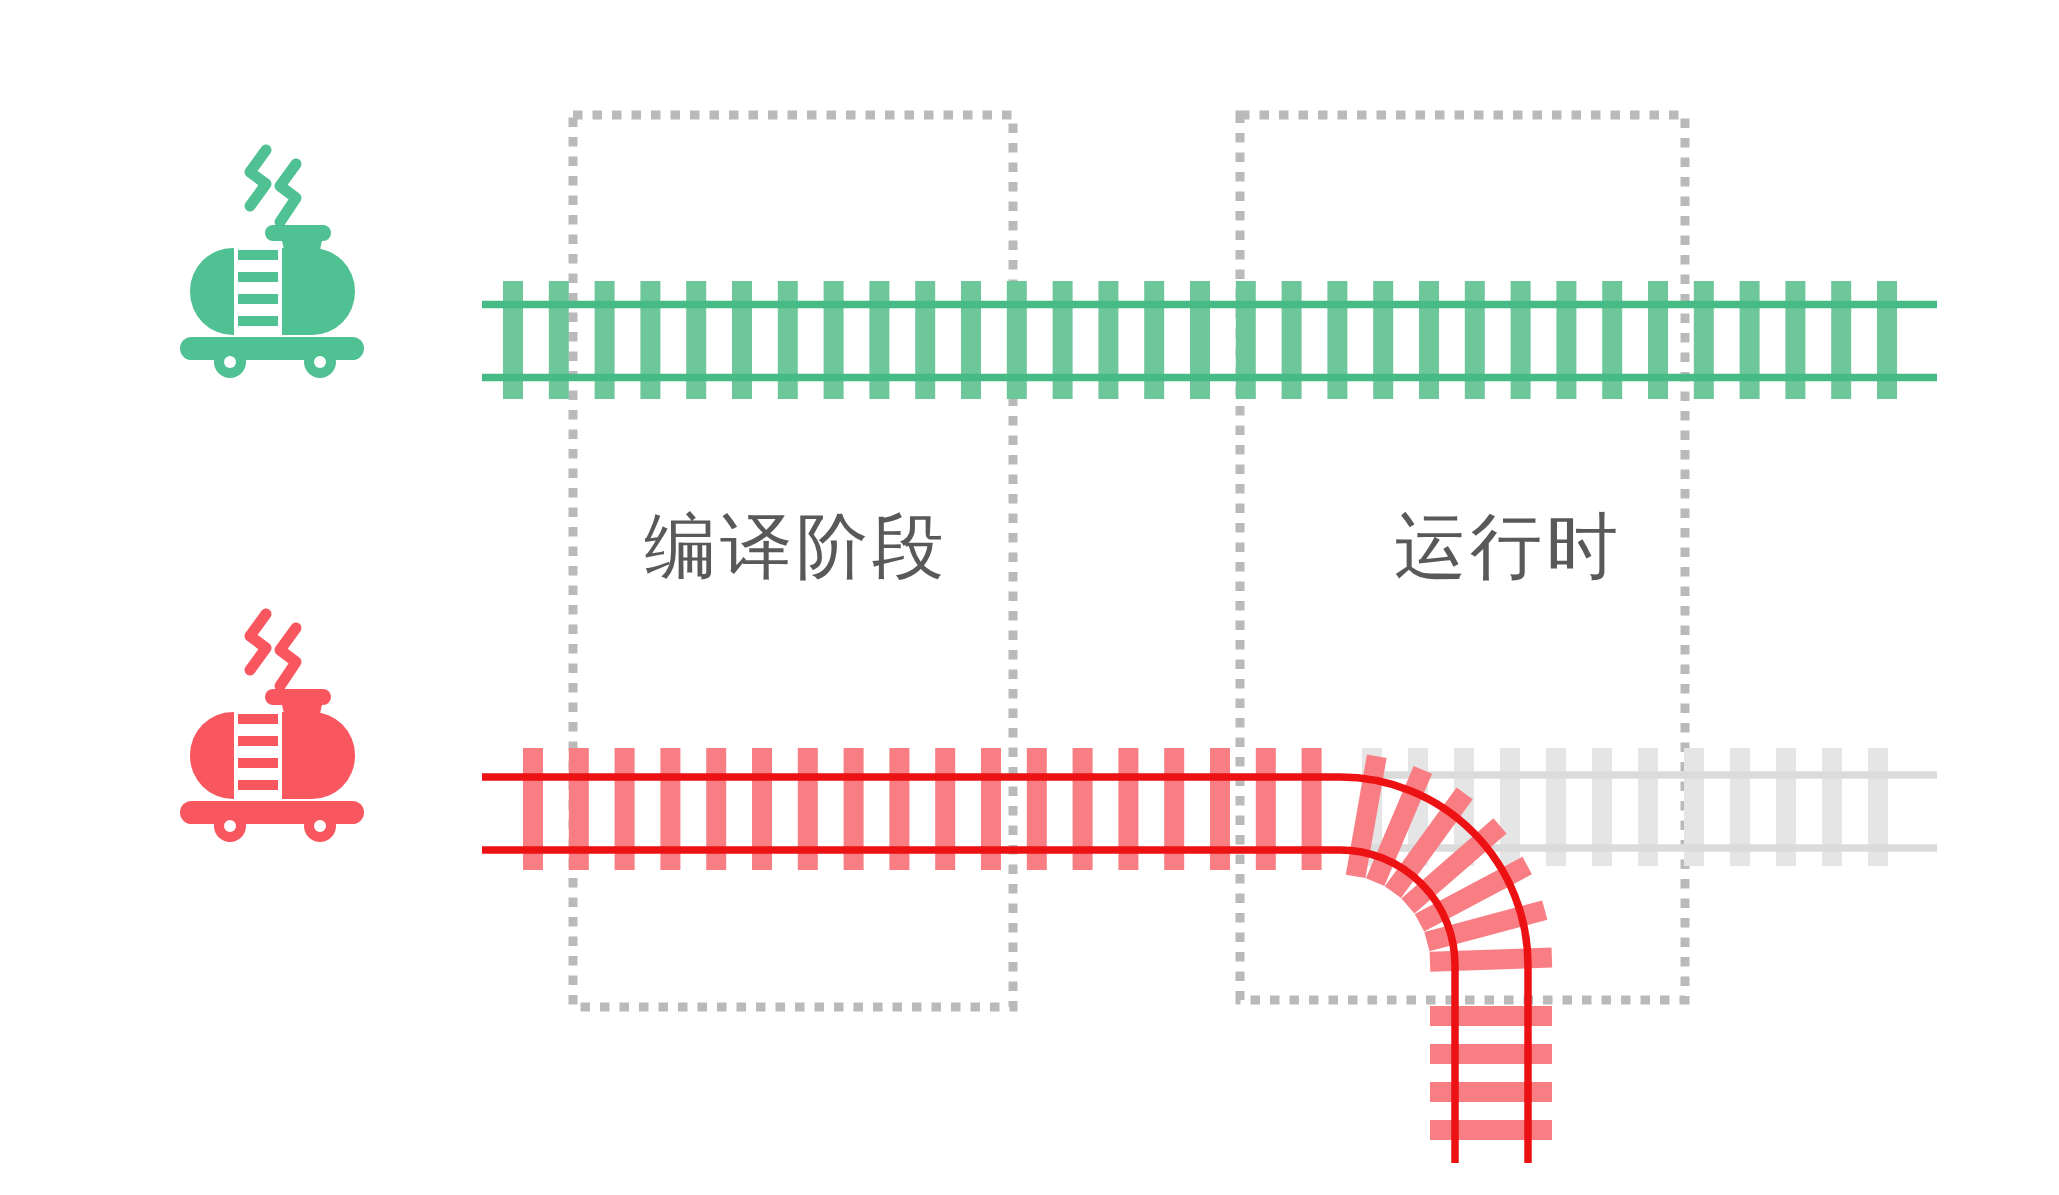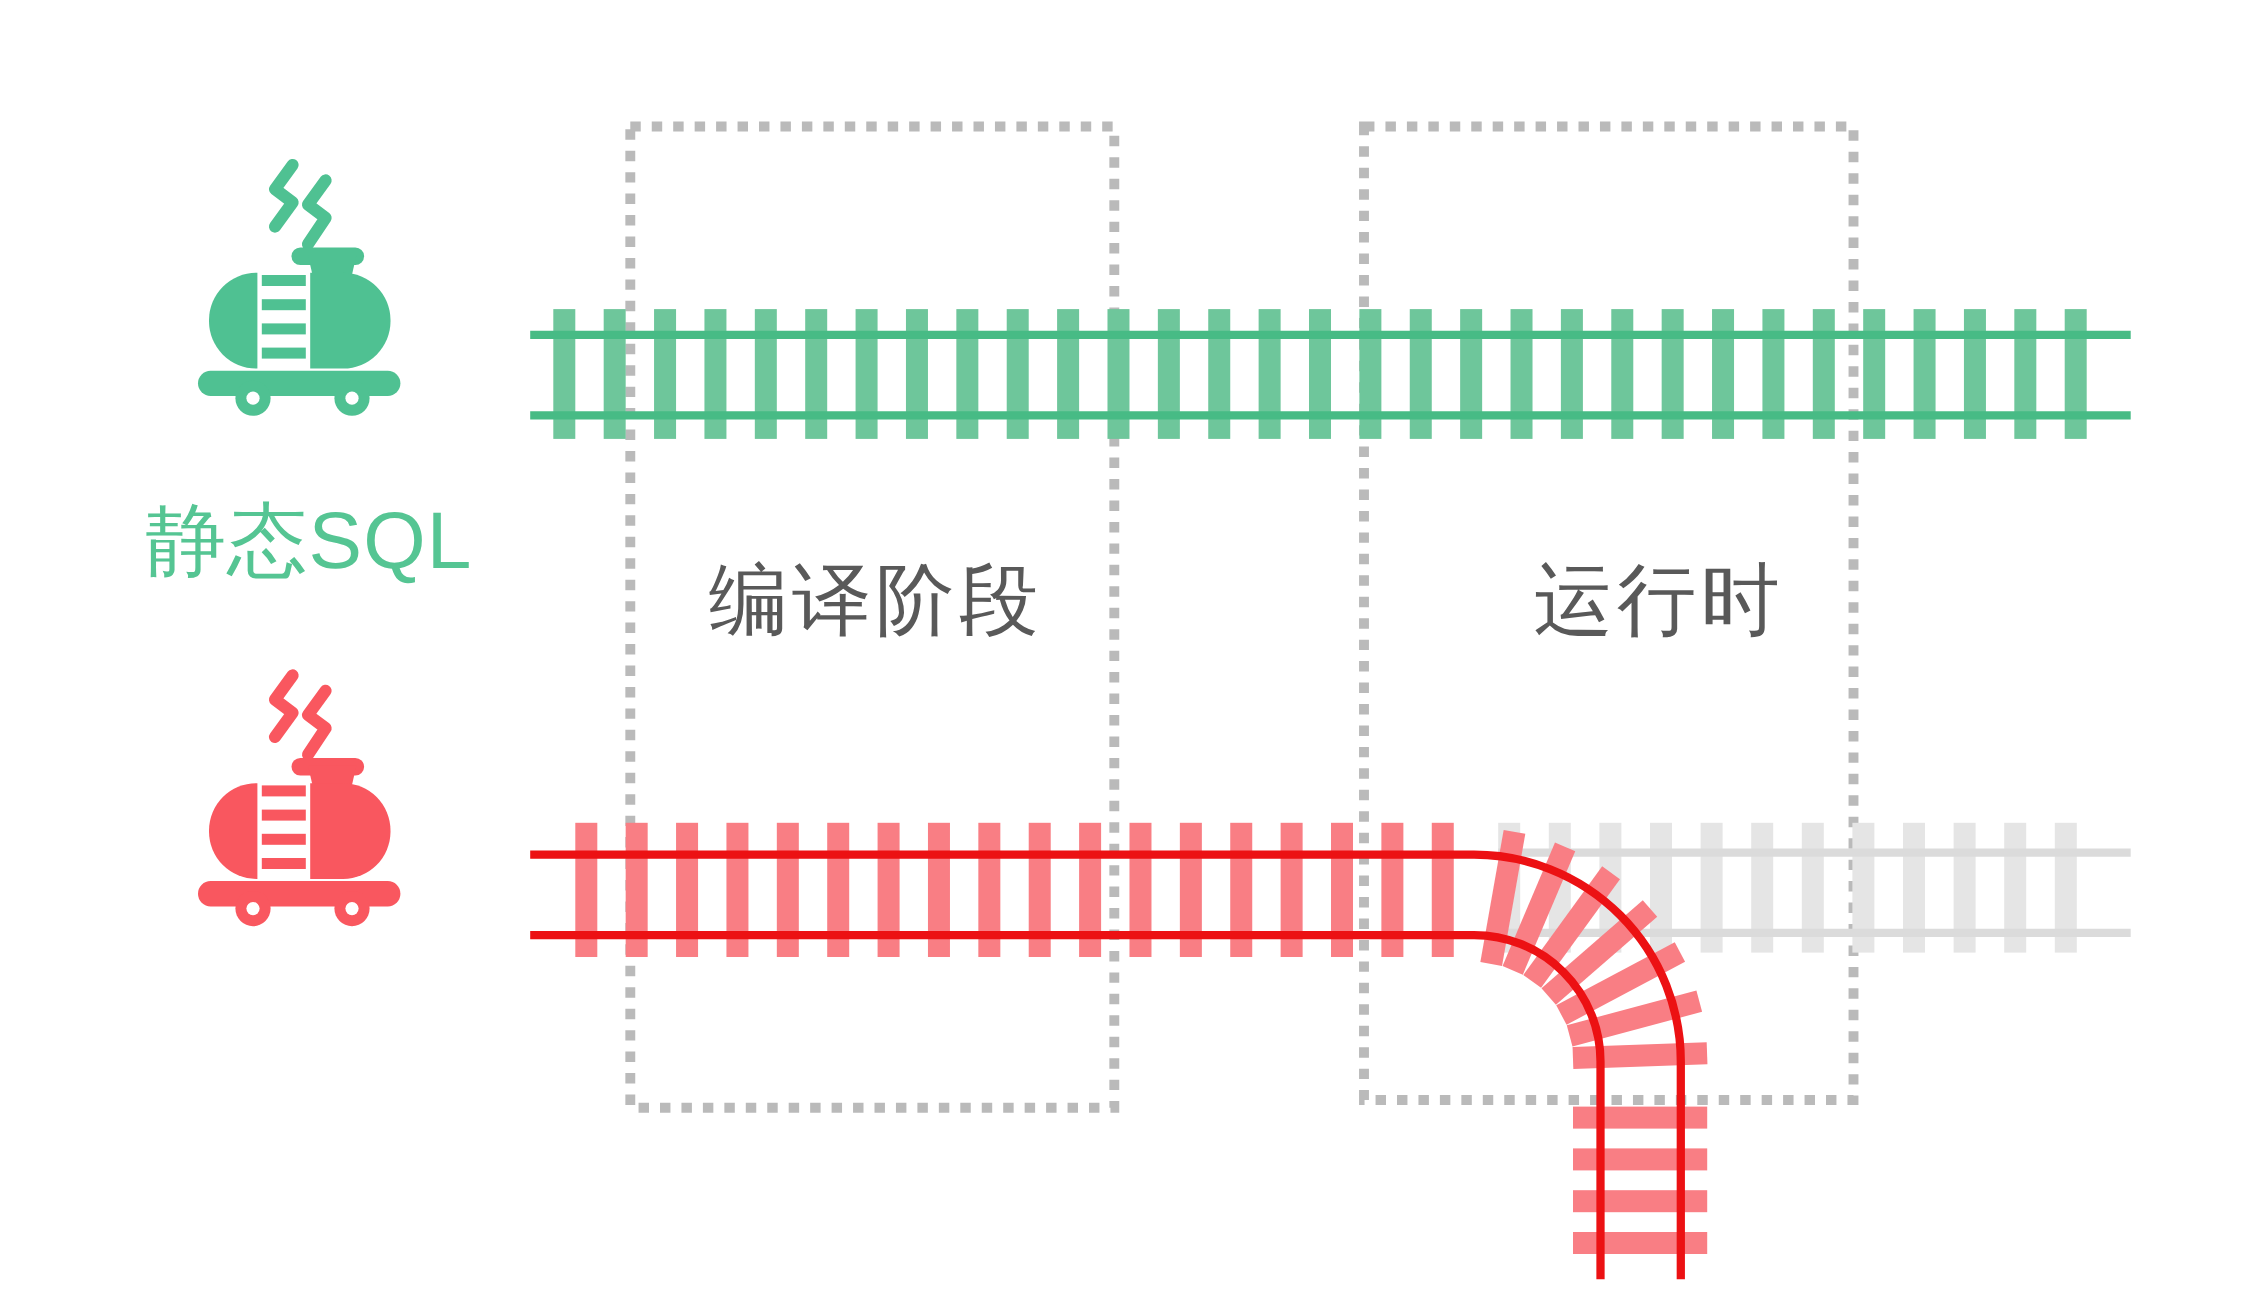--- a/index.html
+++ b/index.html
@@ -133,16 +133,15 @@
       </g>
     <g>
       <path class="rail-red" d="M482,777 H1340 A188,188 0 0 1 1528,965 V1163"></path>
       <path class="rail-red" d="M482,850 H1340 A115,115 0 0 1 1455,965 V1163"></path>
     </g>
 
     <use href="#train-icon" class="train-green" transform="translate(180,140)"></use>
     <use href="#train-icon" class="train-red" transform="translate(180,604)"></use>
   </svg>
 
-  <div class="lbl lbl-green" style="left:281px;top:455px;">静态SQL</div>
   <div class="lbl lbl-stage" style="left:796px;top:510px;">编译阶段</div>
   <div class="lbl lbl-stage" style="left:1508px;top:510px;">运行时</div>
 </div>
 
 </body></html>

